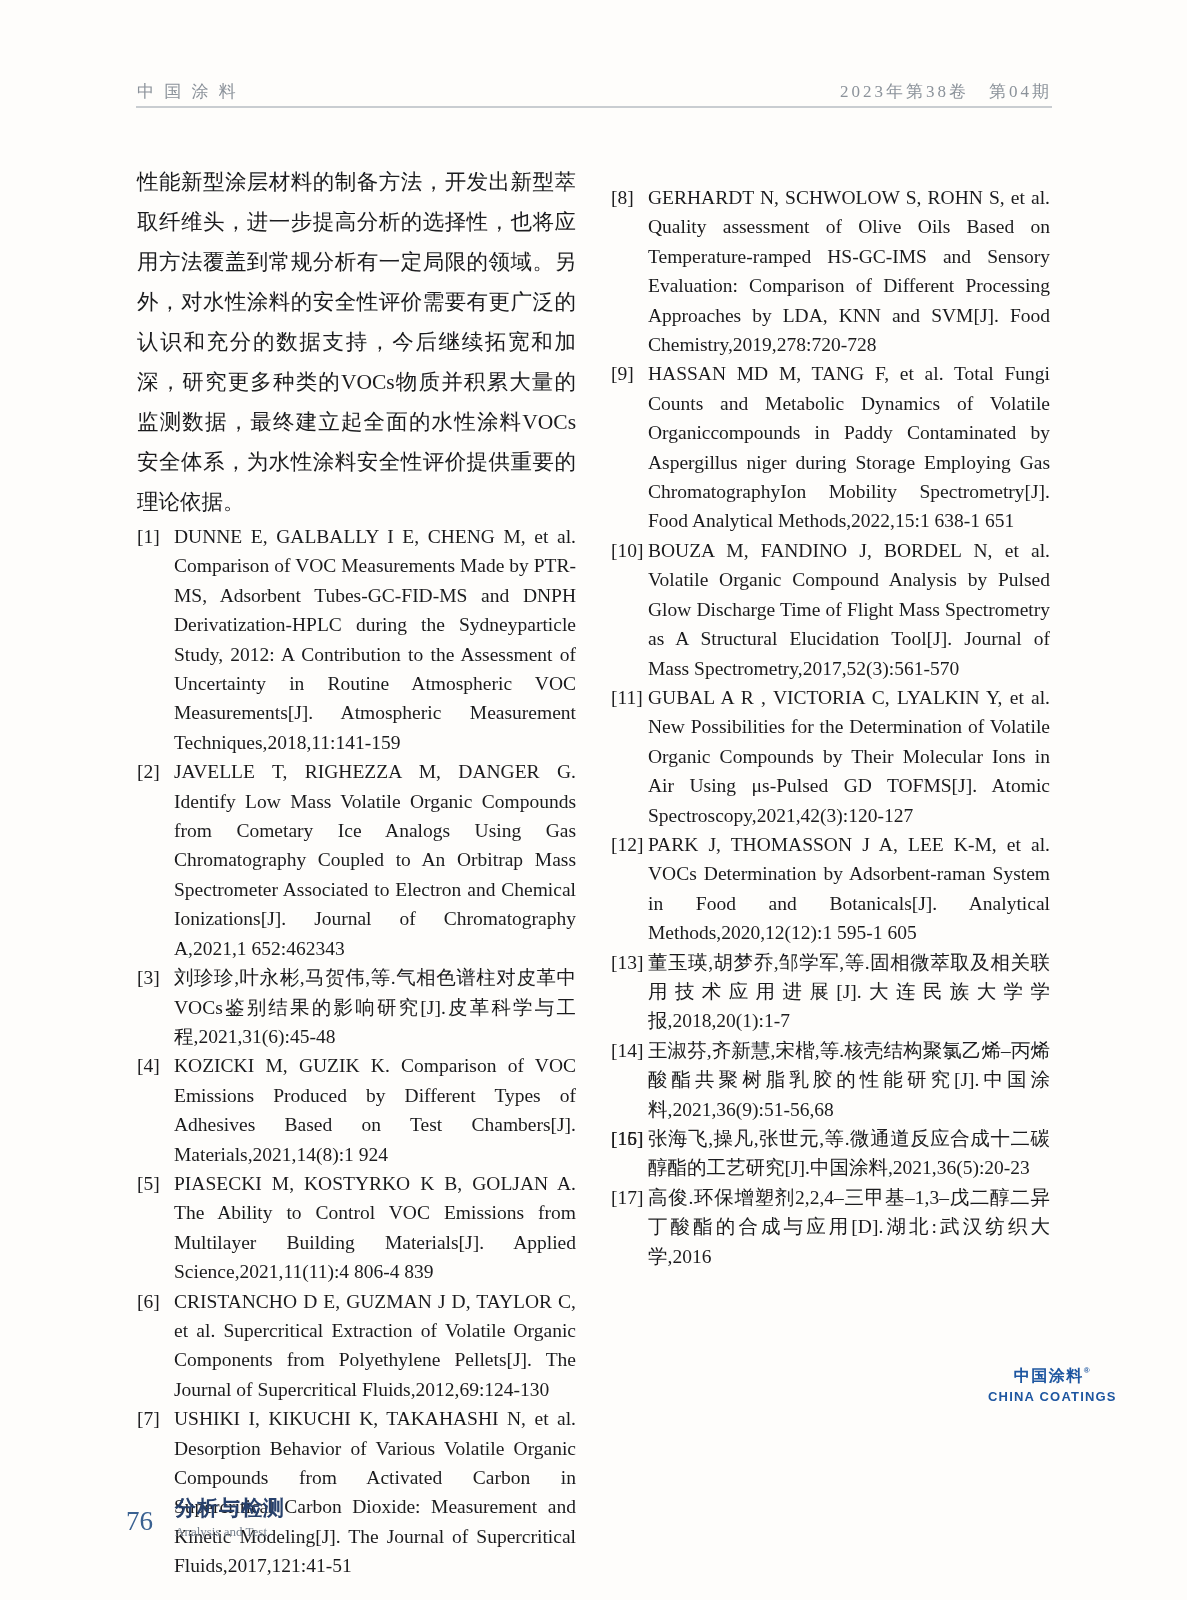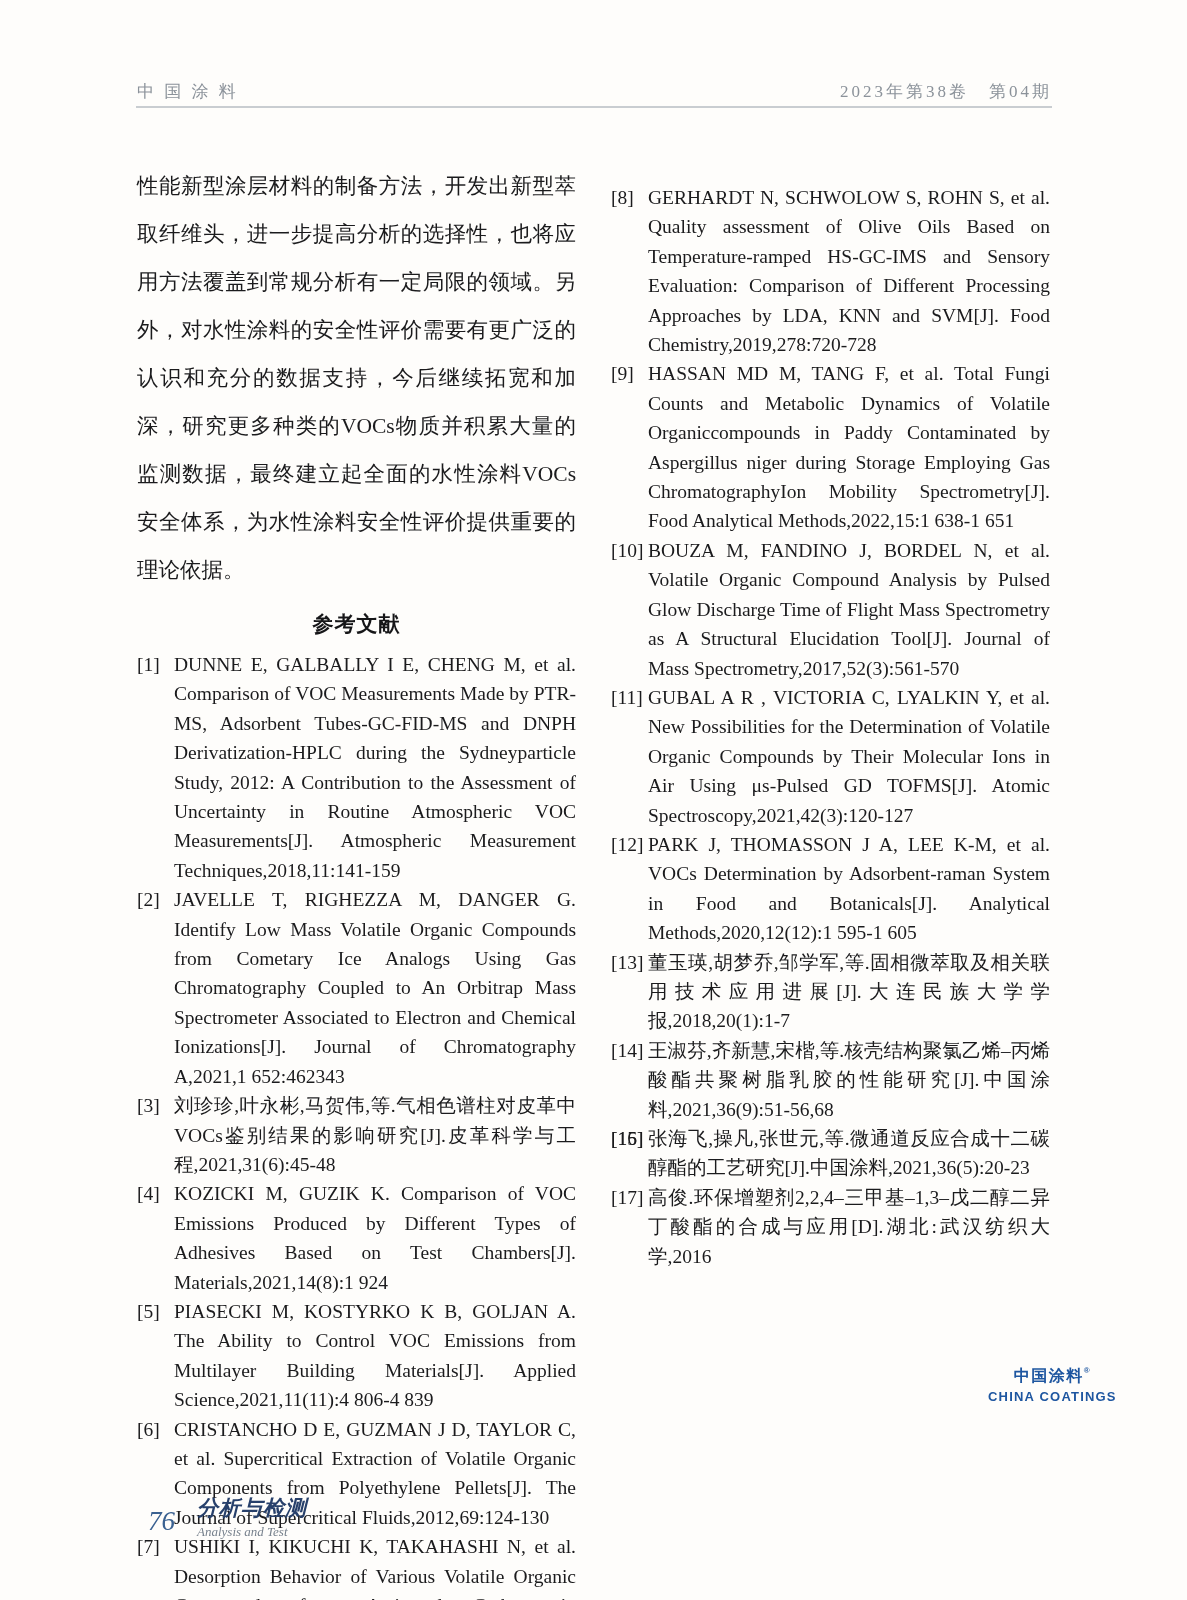--- a/index.html
+++ b/index.html
@@ -38,21 +38,21 @@
     left: 137px;
     width: 913px;
     display: flex;
     gap: 35px;
   }
   .col { width: 439px; }
   .col-right { padding-top: 21px; }
   .intro {
     margin: 0;
     font-size: 21.5px;
-    line-height: 48px;
+    line-height: 40px;
     text-align: justify;
     color: #1b1b1d;
   }
   .refs-title {
     margin: 16px 0 12px 0;
     text-align: center;
     font-size: 21px;
     font-weight: bold;
     letter-spacing: 1px;
     color: #161618;
@@ -66,25 +66,24 @@
   }
   .ref {
     position: relative;
     padding-left: 37px;
     text-align: justify;
     color: #1b1b1d;
   }
   .ref-id { position: absolute; left: 0; top: 0; }
   .page-footer {
     position: absolute;
-    left: 148px;
+    left: 126px;
     top: 1494px;
     display: flex;
     align-items: flex-end;
-    font-style: italic;
   }
   .page-number {
     font-size: 27px;
     color: #3a6191;
     align-self: center;
     padding: 8px 8px 0 0;
     font-family: "Liberation Serif", serif;
   }
   .footer-divider {
     width: 4px;
@@ -135,21 +134,20 @@
   <div class="page-header">
     <span>中 国 涂 料</span>
     <span>2023年第38卷　第04期</span>
   </div>
   <div class="header-rule"></div>
 
   <div class="content">
 
     <div class="col col-left">
       <p class="intro">性能新型涂层材料的制备方法，开发出新型萃取纤维头，进一步提高分析的选择性，也将应用方法覆盖到常规分析有一定局限的领域。另外，对水性涂料的安全性评价需要有更广泛的认识和充分的数据支持，今后继续拓宽和加深，研究更多种类的VOCs物质并积累大量的监测数据，最终建立起全面的水性涂料VOCs安全体系，为水性涂料安全性评价提供重要的理论依据。</p>
-      <div class="refs-title">参考文献</div>
       <ul class="ref-list">
         <li class="ref"><span class="ref-id">[1]</span><span>DUNNE E, GALBALLY I E, CHENG M, et al. Comparison of VOC Measurements Made by PTR-MS, Adsorbent Tubes-GC-FID-MS and DNPH Derivatization-HPLC during the Sydneyparticle Study, 2012: A Contribution to the Assessment of Uncertainty in Routine Atmospheric VOC Measurements[J]. Atmospheric Measurement Techniques,2018,11:141-159</span></li>
         <li class="ref"><span class="ref-id">[2]</span><span>JAVELLE T, RIGHEZZA M, DANGER G. Identify Low Mass Volatile Organic Compounds from Cometary Ice Analogs Using Gas Chromatography Coupled to An Orbitrap Mass Spectrometer Associated to Electron and Chemical Ionizations[J]. Journal of Chromatography A,2021,1 652:462343</span></li>
         <li class="ref"><span class="ref-id">[3]</span><span>刘珍珍,叶永彬,马贺伟,等.气相色谱柱对皮革中VOCs鉴别结果的影响研究[J].皮革科学与工程,2021,31(6):45-48</span></li>
         <li class="ref"><span class="ref-id">[4]</span><span>KOZICKI M, GUZIK K. Comparison of VOC Emissions Produced by Different Types of Adhesives Based on Test Chambers[J]. Materials,2021,14(8):1 924</span></li>
         <li class="ref"><span class="ref-id">[5]</span><span>PIASECKI M, KOSTYRKO K B, GOLJAN A. The Ability to Control VOC Emissions from Multilayer Building Materials[J]. Applied Science,2021,11(11):4 806-4 839</span></li>
         <li class="ref"><span class="ref-id">[6]</span><span>CRISTANCHO D E, GUZMAN J D, TAYLOR C, et al. Supercritical Extraction of Volatile Organic Components from Polyethylene Pellets[J]. The Journal of Supercritical Fluids,2012,69:124-130</span></li>
         <li class="ref"><span class="ref-id">[7]</span><span>USHIKI I, KIKUCHI K, TAKAHASHI N, et al. Desorption Behavior of Various Volatile Organic Compounds from Activated Carbon in Supercritical Carbon Dioxide: Measurement and Kinetic Modeling[J]. The Journal of Supercritical Fluids,2017,121:41-51</span></li>
       </ul>
     </div>

